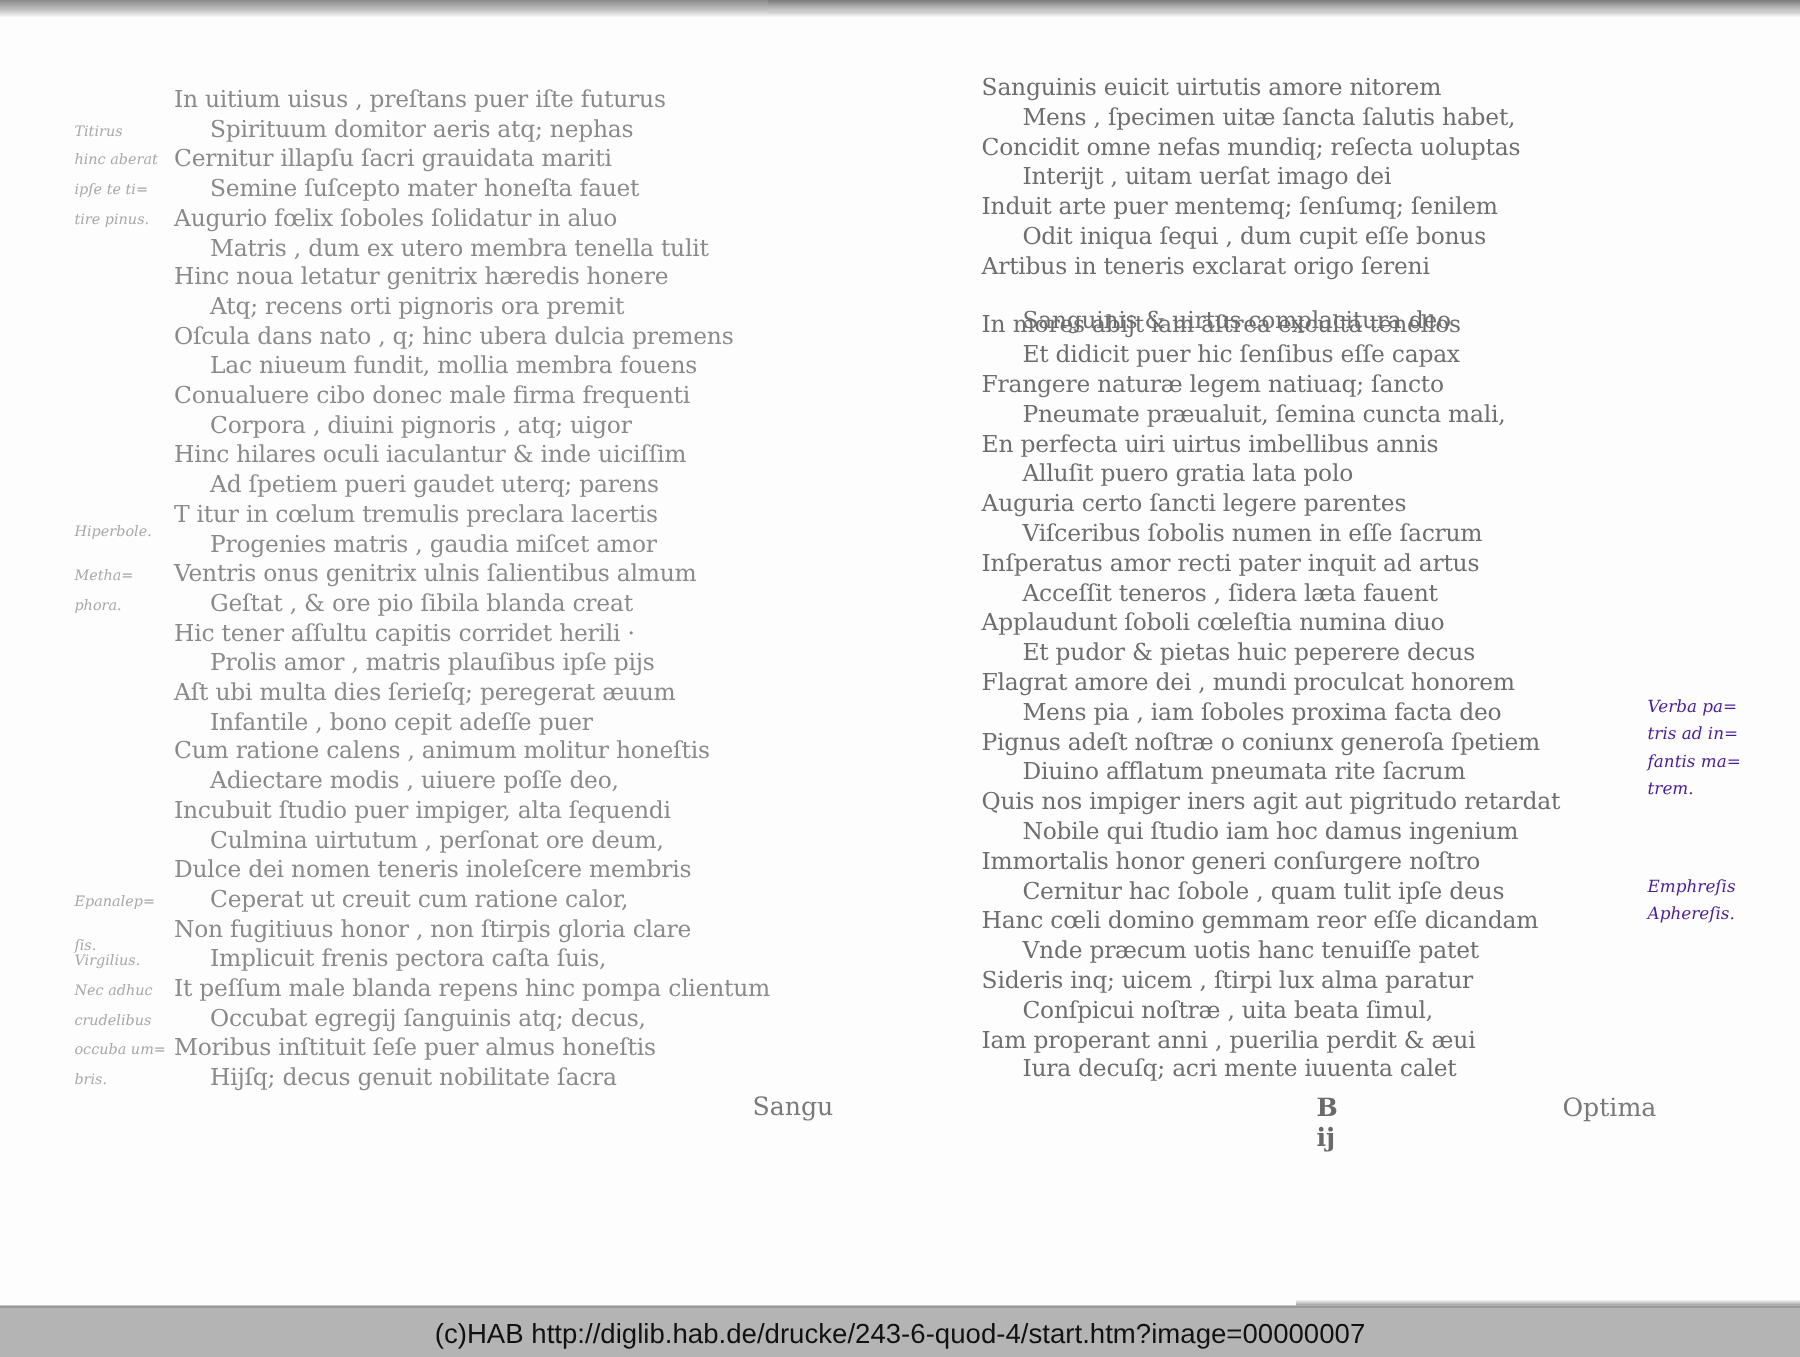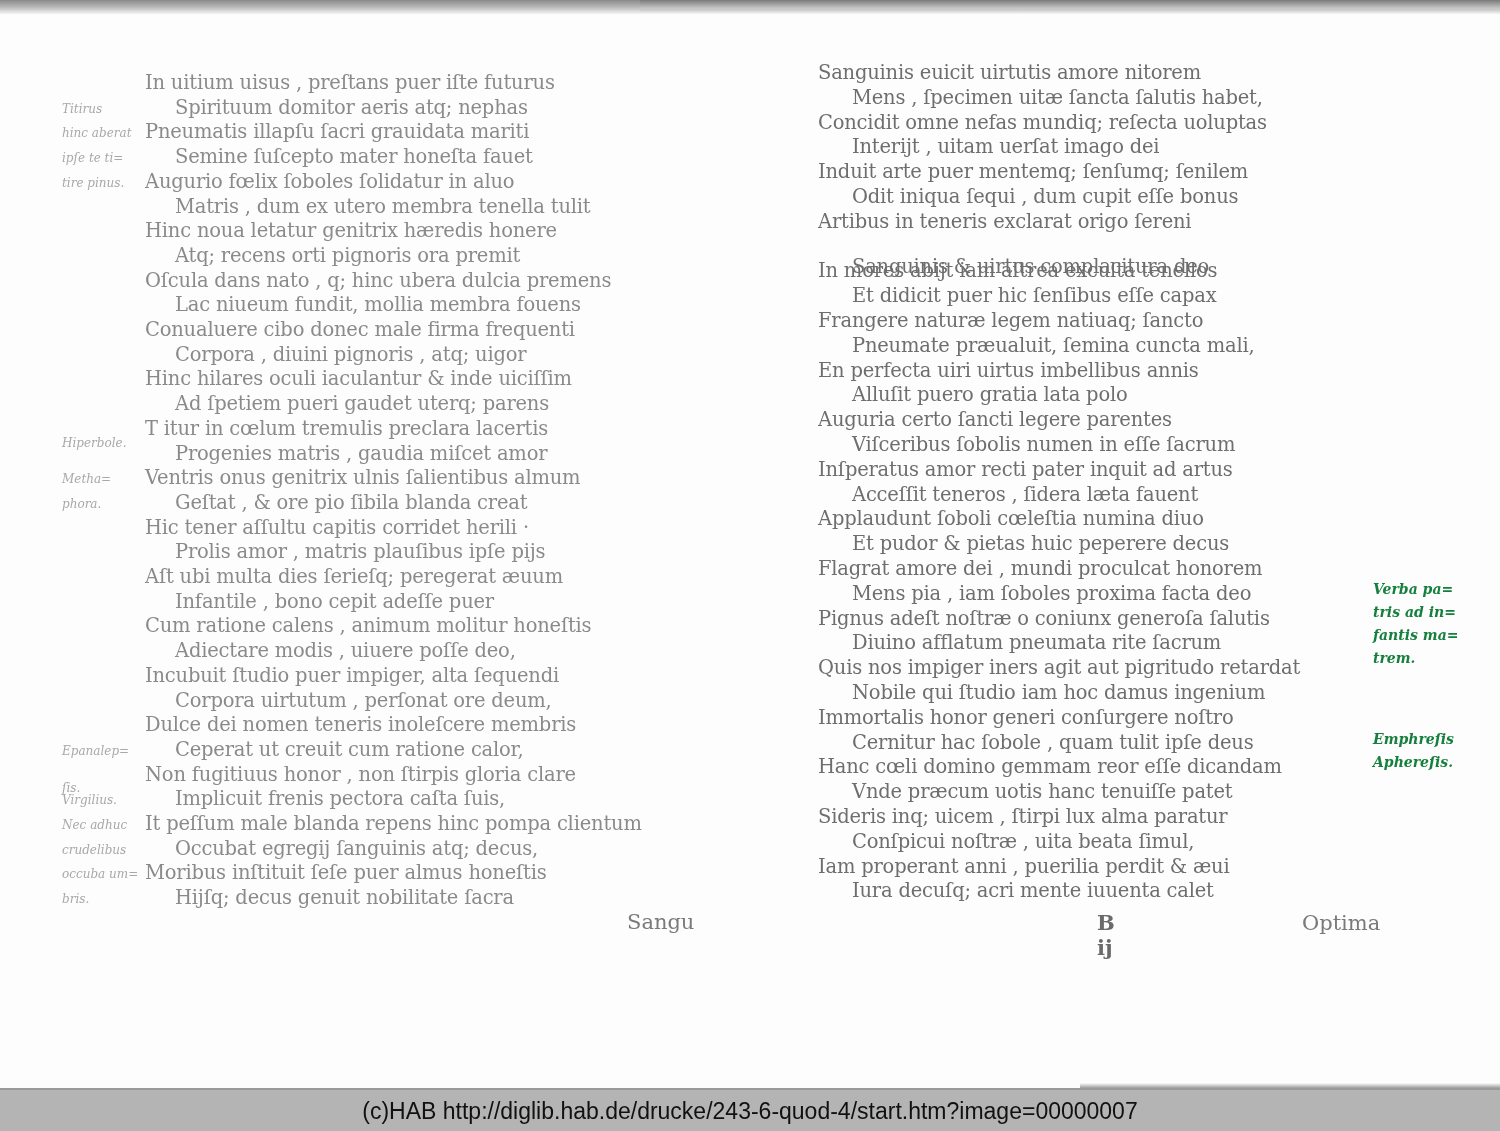--- a/index.html
+++ b/index.html
@@ -22,21 +22,21 @@
     position: absolute; white-space: nowrap;
     font-size: 19.5px; line-height: 25px; color: #7a7a7a;
     letter-spacing: -0.2px;
   }
   .left-page .line { color: #8a8a8a; }
   .right-page .line { color: #6e6e6e; }
   .note {
     position: absolute; white-space: nowrap; font-style: italic;
     font-size: 12px; line-height: 24.7px; color: #a8a8a8;
   }
-  .right-note { color: #15803d; font-size: 14px; font-weight: bold; line-height: 23px; }
+  .right-note { color: #4c1d95; font-size: 14px; font-weight: normal; line-height: 23px; }
   .catchword { position: absolute; font-size: 21px; color: #7a7a7a; }
   .signature { position: absolute; font-size: 21px; color: #6a6a6a; font-weight: bold; }
   .footer-bar {
     position: absolute; left: 0; top: 1088px; width: 1500px; height: 43px;
     background: #b4b4b4; border-top: 2px solid #9a9a9a;
     display: flex; align-items: center; justify-content: center;
   }
   .footer-text {
     font-family: "Liberation Sans", sans-serif; font-size: 23px; color: #111;
   }
@@ -47,21 +47,21 @@
 </style>
 </head>
 <body>
 
 <div class="top-edge"></div>
 
 <div class="page left-page" id="left-page">
   <div class="verse-block" id="left-lines">
       <div class="line" style="left: 145px; top: 70px;">In uitium uisus , preſtans puer iſte futurus</div>
       <div class="line" style="left: 175px; top: 94.7px;">Spirituum  domitor aeris atq; nephas</div>
-      <div class="line" style="left: 145px; top: 119.4px;">Pneumatis illapſu ſacri grauidata mariti</div>
+      <div class="line" style="left: 145px; top: 119.4px;">Cernitur illapſu ſacri grauidata mariti</div>
       <div class="line" style="left: 175px; top: 144.1px;">Semine ſuſcepto  mater honeſta fauet</div>
       <div class="line" style="left: 145px; top: 168.8px;">Augurio  fœlix ſoboles ſolidatur in aluo</div>
       <div class="line" style="left: 175px; top: 193.5px;">Matris , dum ex utero  membra tenella tulit</div>
       <div class="line" style="left: 145px; top: 218.2px;">Hinc noua letatur genitrix hæredis honere</div>
       <div class="line" style="left: 175px; top: 242.9px;">Atq; recens orti  pignoris ora premit</div>
       <div class="line" style="left: 145px; top: 267.6px;">Oſcula dans nato , q; hinc ubera dulcia premens</div>
       <div class="line" style="left: 175px; top: 292.3px;">Lac niueum  fundit, mollia  membra fouens</div>
       <div class="line" style="left: 145px; top: 317px;">Conualuere cibo donec male firma  frequenti</div>
       <div class="line" style="left: 175px; top: 341.7px;">Corpora , diuini pignoris , atq; uigor</div>
       <div class="line" style="left: 145px; top: 366.4px;">Hinc hilares  oculi iaculantur &amp; inde  uiciſſim</div>
@@ -70,21 +70,21 @@
       <div class="line" style="left: 175px; top: 440.5px;">Progenies matris , gaudia miſcet amor</div>
       <div class="line" style="left: 145px; top: 465.2px;">Ventris onus genitrix ulnis ſalientibus almum</div>
       <div class="line" style="left: 175px; top: 489.9px;">Geſtat , &amp; ore pio ſibila blanda creat</div>
       <div class="line" style="left: 145px; top: 514.6px;">Hic tener aſſultu capitis corridet herili ·</div>
       <div class="line" style="left: 175px; top: 539.3px;">Prolis amor , matris  plauſibus ipſe pijs</div>
       <div class="line" style="left: 145px; top: 564px;">Aſt ubi multa dies ſerieſq; peregerat æuum</div>
       <div class="line" style="left: 175px; top: 588.7px;">Infantile , bono  cepit adeſſe puer</div>
       <div class="line" style="left: 145px; top: 613.4px;">Cum ratione calens , animum  molitur honeſtis</div>
       <div class="line" style="left: 175px; top: 638.1px;">Adiectare  modis , uiuere poſſe deo,</div>
       <div class="line" style="left: 145px; top: 662.8px;">Incubuit ſtudio puer impiger, alta ſequendi</div>
-      <div class="line" style="left: 175px; top: 687.5px;">Corpora uirtutum , perſonat ore deum,</div>
+      <div class="line" style="left: 175px; top: 687.5px;">Culmina uirtutum , perſonat ore deum,</div>
       <div class="line" style="left: 145px; top: 712.2px;">Dulce dei nomen teneris  inoleſcere  membris</div>
       <div class="line" style="left: 175px; top: 736.9px;">Ceperat ut creuit cum ratione  calor,</div>
       <div class="line" style="left: 145px; top: 761.6px;">Non fugitiuus  honor , non ſtirpis gloria clare</div>
       <div class="line" style="left: 175px; top: 786.3px;">Implicuit frenis pectora caſta ſuis,</div>
       <div class="line" style="left: 145px; top: 811px;">It peſſum male  blanda repens hinc pompa clientum</div>
       <div class="line" style="left: 175px; top: 835.7px;">Occubat egregij ſanguinis  atq; decus,</div>
       <div class="line" style="left: 145px; top: 860.4px;">Moribus inſtituit ſeſe puer almus  honeſtis</div>
       <div class="line" style="left: 175px; top: 885.1px;">Hijſq; decus  genuit nobilitate  ſacra</div>
     </div>
   <div id="left-notes">
@@ -123,21 +123,21 @@
       <div class="line" style="left: 818px; top: 357.6px;">En perfecta uiri uirtus imbellibus annis</div>
       <div class="line" style="left: 852px; top: 382.4px;">Alluſit puero gratia  lata polo</div>
       <div class="line" style="left: 818px; top: 407.2px;">Auguria certo ſancti legere  parentes</div>
       <div class="line" style="left: 852px; top: 432px;">Viſceribus ſobolis numen in eſſe ſacrum</div>
       <div class="line" style="left: 818px; top: 456.8px;">Inſperatus amor recti pater inquit ad artus</div>
       <div class="line" style="left: 852px; top: 481.6px;">Acceſſit teneros , ſidera læta fauent</div>
       <div class="line" style="left: 818px; top: 506.4px;">Applaudunt ſoboli cœleſtia numina diuo</div>
       <div class="line" style="left: 852px; top: 531.2px;">Et pudor &amp; pietas  huic peperere decus</div>
       <div class="line" style="left: 818px; top: 556px;">Flagrat amore dei , mundi proculcat honorem</div>
       <div class="line" style="left: 852px; top: 580.8px;">Mens pia , iam ſoboles proxima  facta deo</div>
-      <div class="line" style="left: 818px; top: 605.6px;">Pignus adeſt noſtræ o coniunx  generoſa ſalutis</div>
+      <div class="line" style="left: 818px; top: 605.6px;">Pignus adeſt noſtræ o coniunx  generoſa ſpetiem</div>
       <div class="line" style="left: 852px; top: 630.4px;">Diuino afflatum pneumata rite ſacrum</div>
       <div class="line" style="left: 818px; top: 655.2px;">Quis  nos impiger iners agit aut pigritudo  retardat</div>
       <div class="line" style="left: 852px; top: 680px;">Nobile qui ſtudio  iam hoc damus ingenium</div>
       <div class="line" style="left: 818px; top: 704.8px;">Immortalis honor generi conſurgere noſtro</div>
       <div class="line" style="left: 852px; top: 729.6px;">Cernitur hac ſobole , quam  tulit ipſe deus</div>
       <div class="line" style="left: 818px; top: 754.4px;">Hanc cœli domino gemmam reor  eſſe dicandam</div>
       <div class="line" style="left: 852px; top: 779.2px;">Vnde præcum uotis hanc tenuiſſe patet</div>
       <div class="line" style="left: 818px; top: 804px;">Sideris inq; uicem , ſtirpi lux alma  paratur</div>
       <div class="line" style="left: 852px; top: 828.8px;">Conſpicui noſtræ , uita beata ſimul,</div>
       <div class="line" style="left: 818px; top: 853.6px;">Iam properant anni , puerilia perdit &amp; æui</div>

